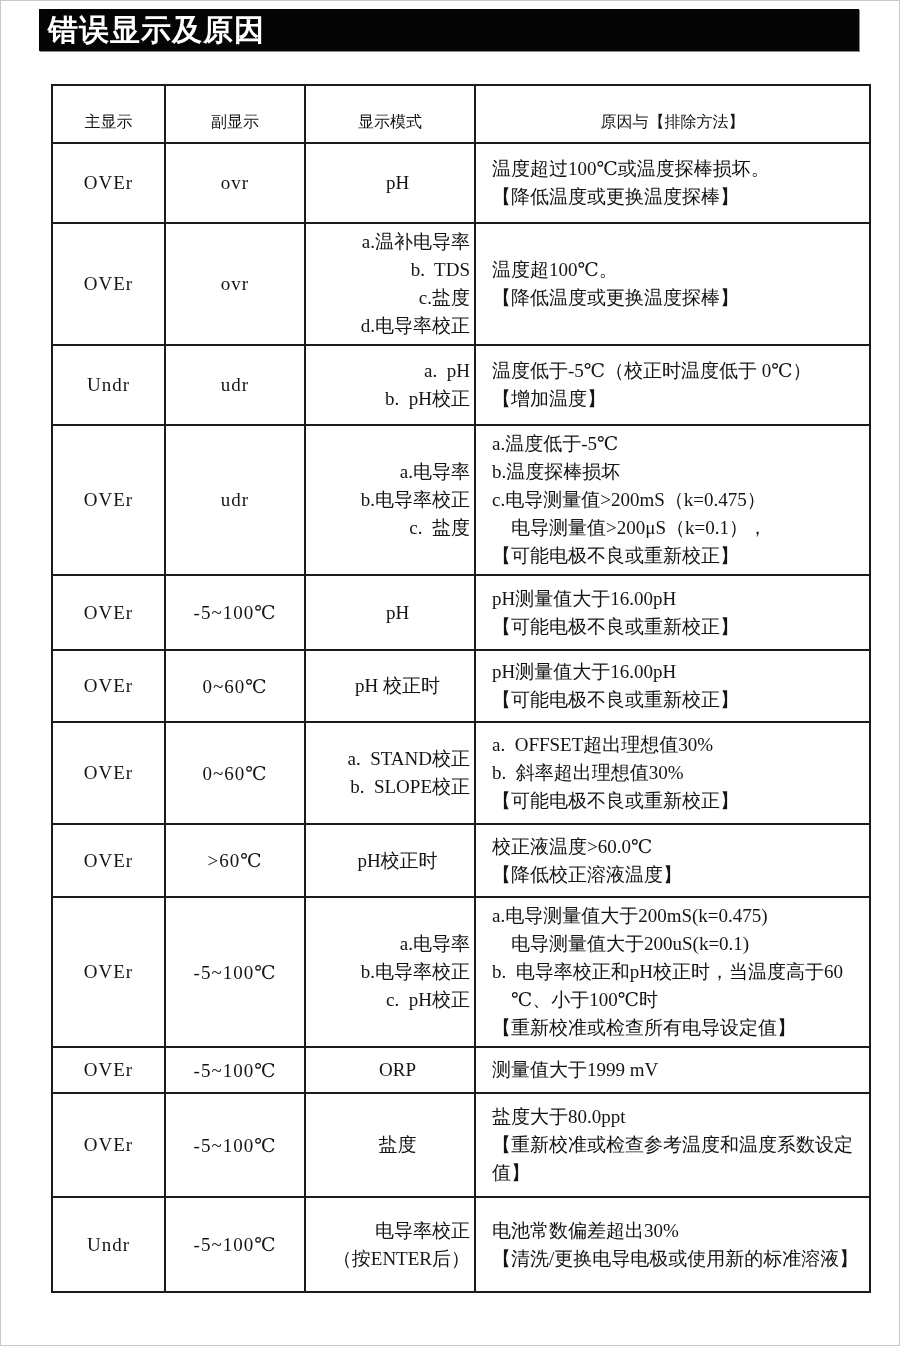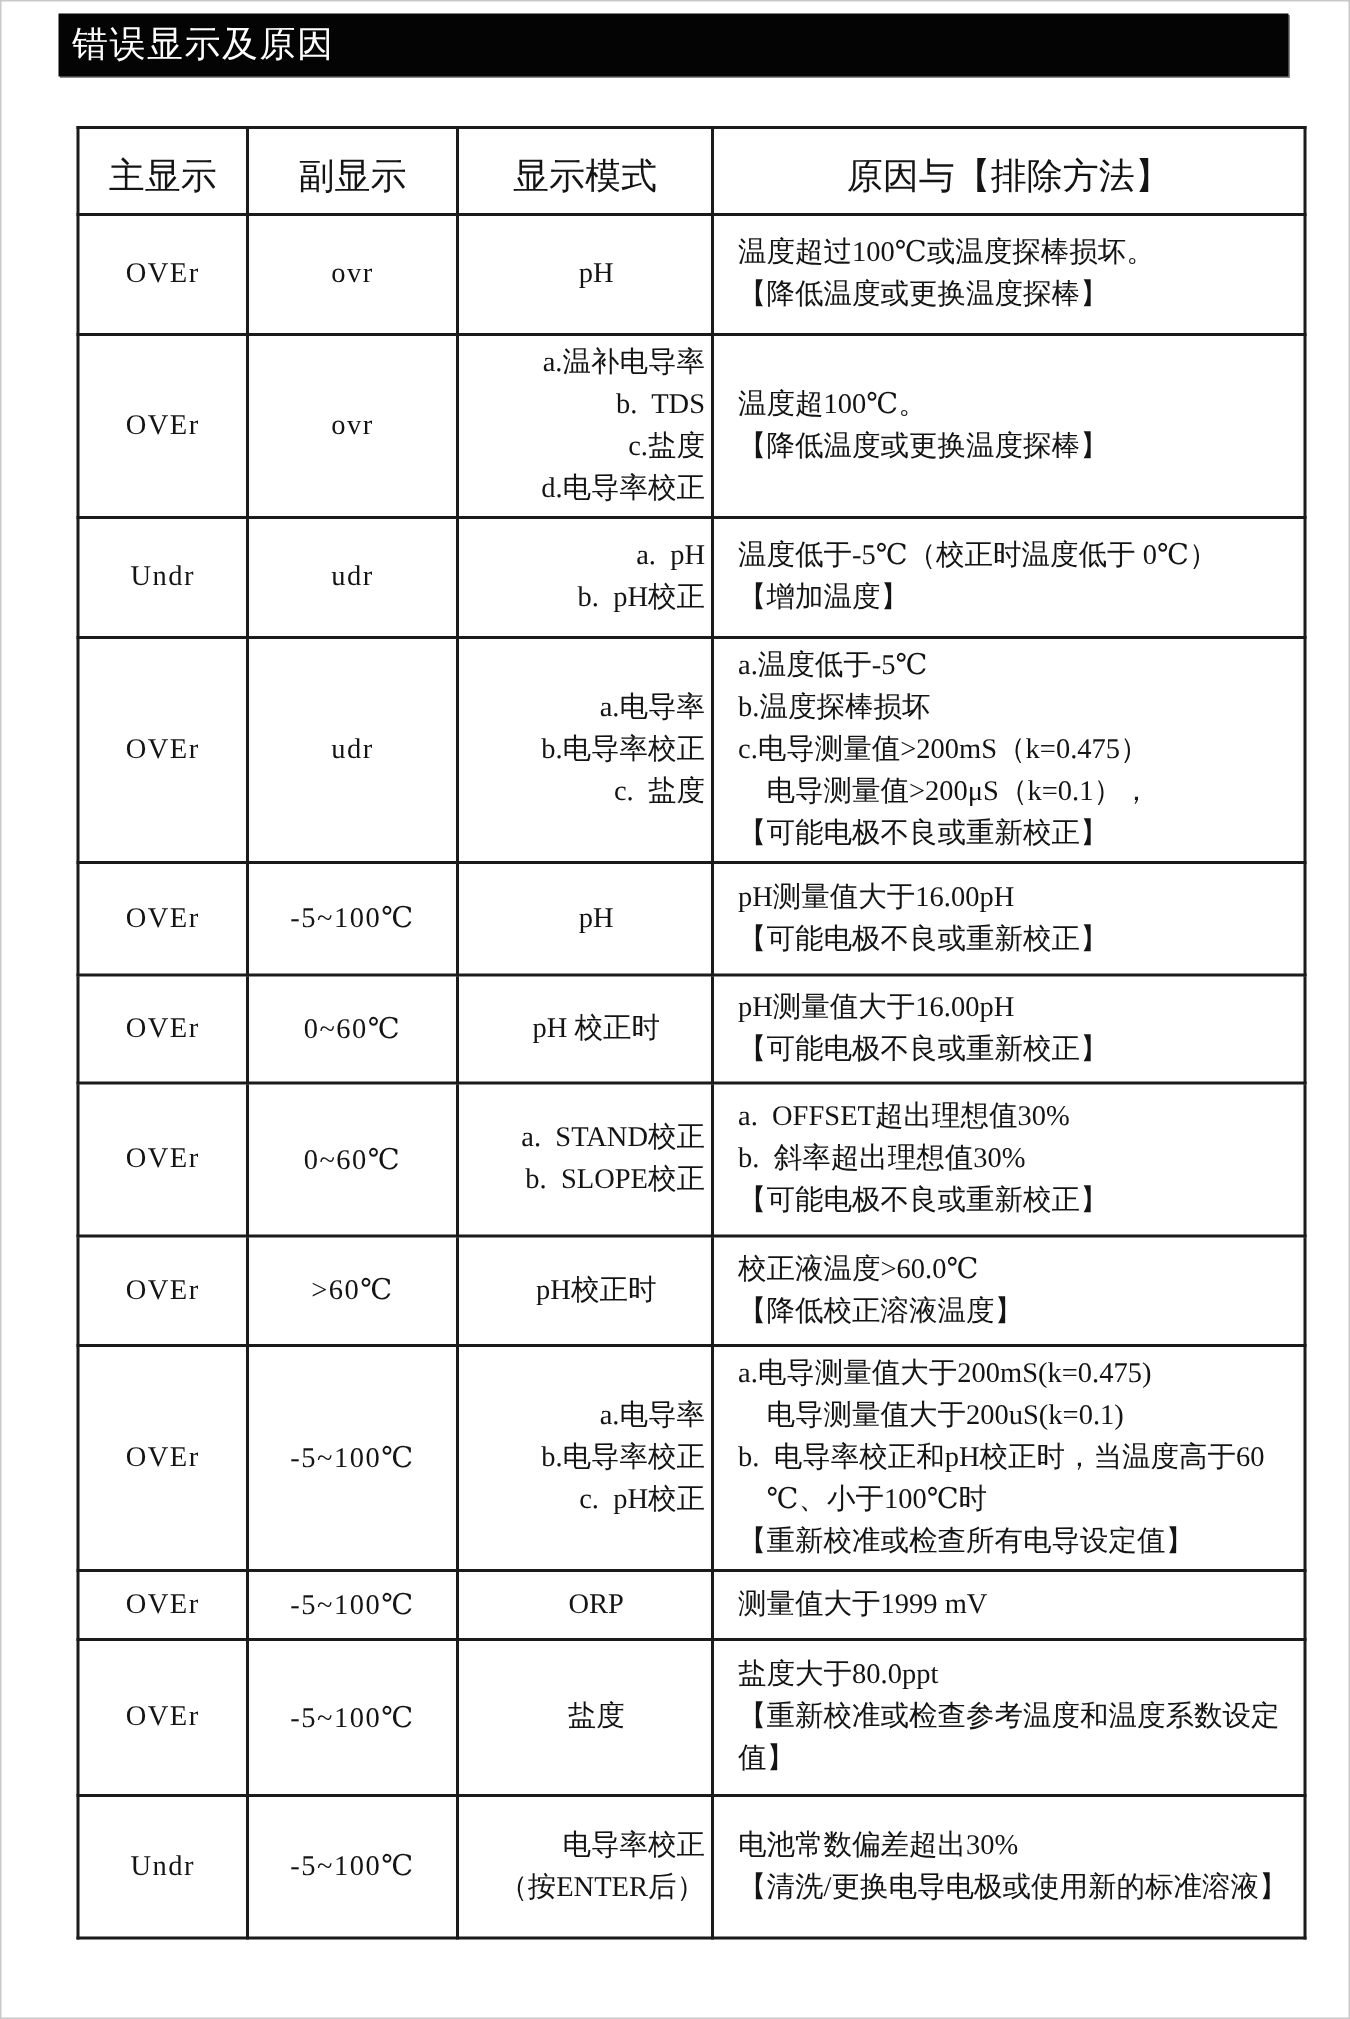--- a/index.html
+++ b/index.html
@@ -16,21 +16,21 @@
   }
   .title-bar {
     position: absolute; left: 38px; top: 8px;
     width: 820px; height: 42px;
     background: #040404; color: #ffffff;
     box-sizing: border-box;
     padding-left: 9px;
     box-shadow: 1px 1px 0 #8a8a8a;
   }
   .title-bar .title-text {
-    font-size: 24px; font-weight: normal;
+    font-size: 30px; font-weight: bold;
     line-height: 42px; letter-spacing: 1px;
     display: block;
   }
   table.err-table {
     position: absolute; left: 50px; top: 83px;
     width: 818px;
     border-collapse: collapse;
     table-layout: fixed;
   }
   .err-table th, .err-table td {
@@ -38,21 +38,21 @@
     box-sizing: border-box;
     font-size: 19px;
     overflow: hidden;
   }
   .err-table th {
     height: 58px;
     vertical-align: bottom;
     padding: 0 2px 9px 2px;
     text-align: center;
     font-weight: normal;
-    font-size: 24px;
+    font-size: 16px;
   }
   td.c-main, td.c-sub {
     text-align: center;
     vertical-align: middle;
     padding: 2px 2px;
     letter-spacing: 1px;
     margin-left: 32px;
   }
   td.c-mode {
     text-align: right;

